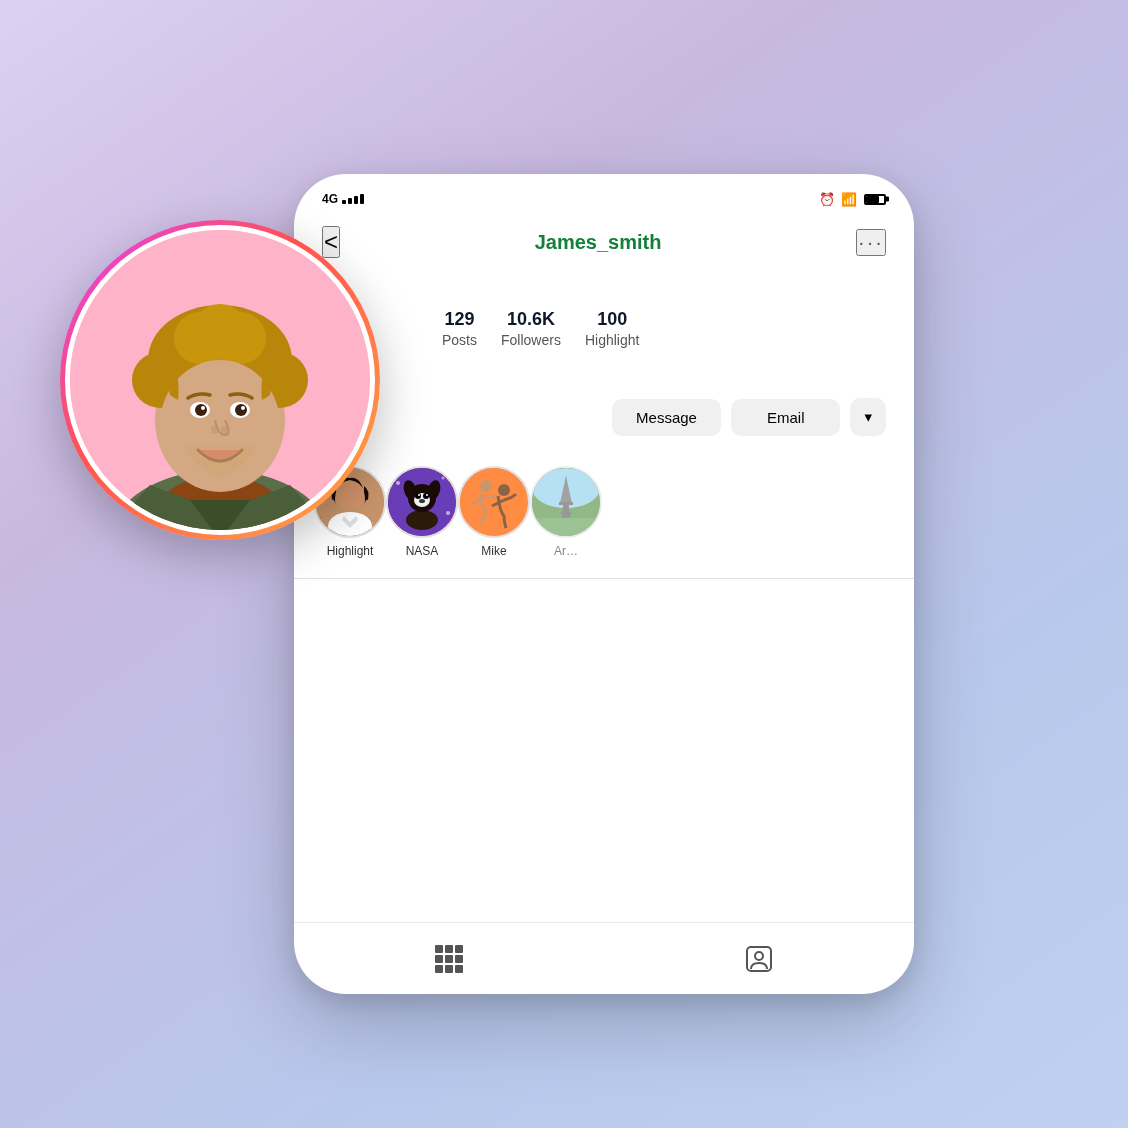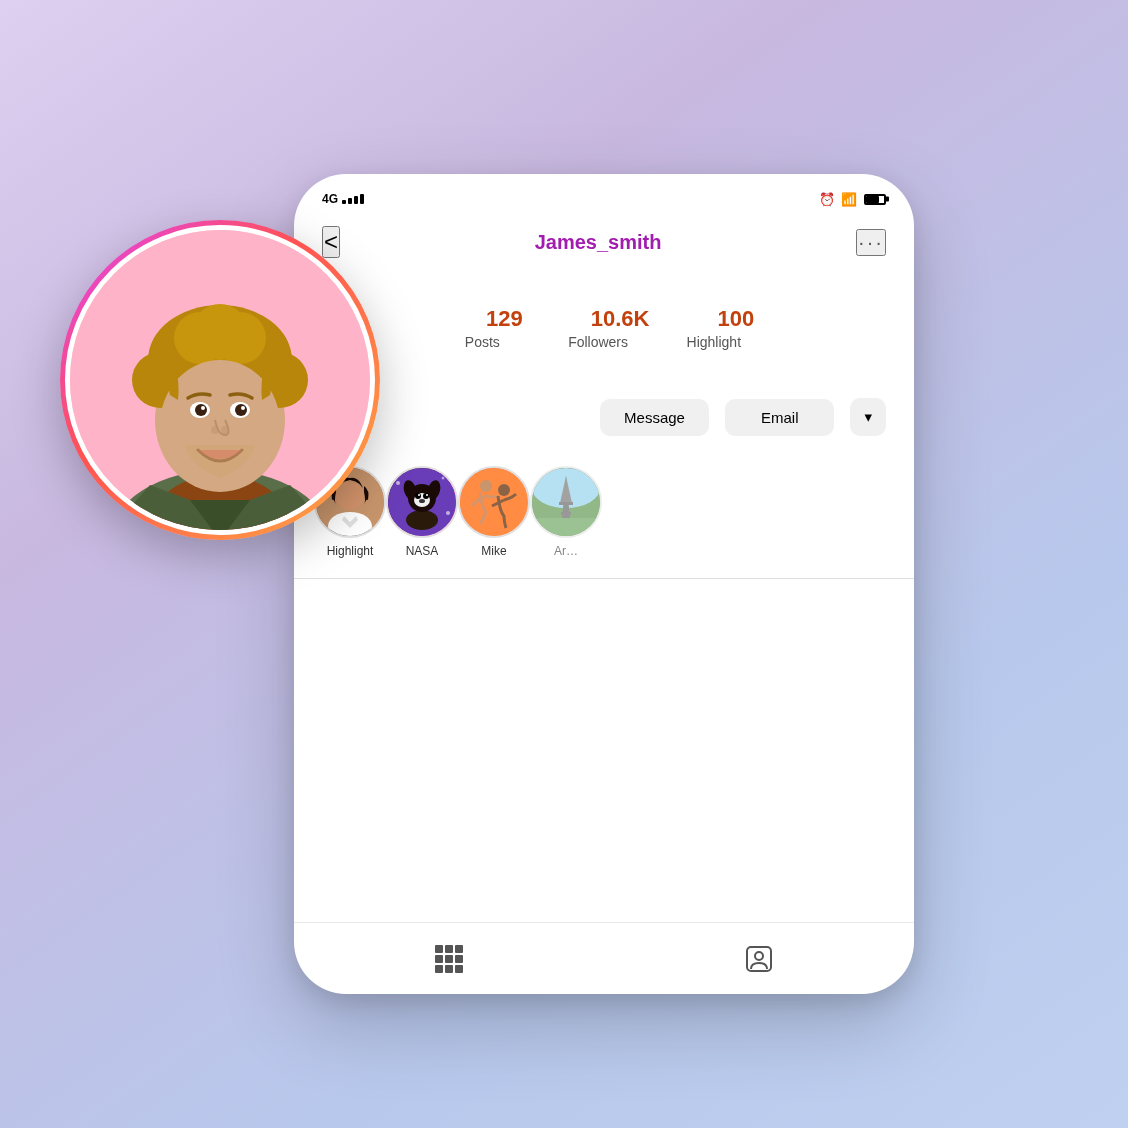--- a/index.html
+++ b/index.html
@@ -102,21 +102,21 @@
     .back-btn {
       font-size: 24px;
       color: #000;
       cursor: pointer;
       font-weight: 300;
     }
 
     .username {
       font-size: 20px;
       font-weight: 700;
-      color: #a21caf;
+      color: #15803d;
       text-align: center;
     }
 
     .more-btn {
       font-size: 20px;
       color: #555;
       letter-spacing: 2px;
       cursor: pointer;
     }
 
@@ -143,36 +143,35 @@
       flex: 1;
     }
 
     .stat-item {
       display: flex;
       flex-direction: column;
       align-items: center;
     }
 
     .stat-number {
-      font-size: 22px;
+      font-size: 18px;
       font-weight: 700;
-      color: #c2410c;
-      margin-left: 44px;
+      color: #0f172a;
     }
 
     .stat-label {
       font-size: 14px;
       color: #555;
       margin-top: 2px;
     }
 
     
     .action-buttons {
       display: flex;
-      gap: 16px;
+      gap: 10px;
       padding: 0 28px 20px;
       justify-content: flex-end;
       padding-right: 28px;
       align-items: center;
     }
 
     .btn-message {
       background: #f0f0f0;
       border: none;
       border-radius: 10px;

